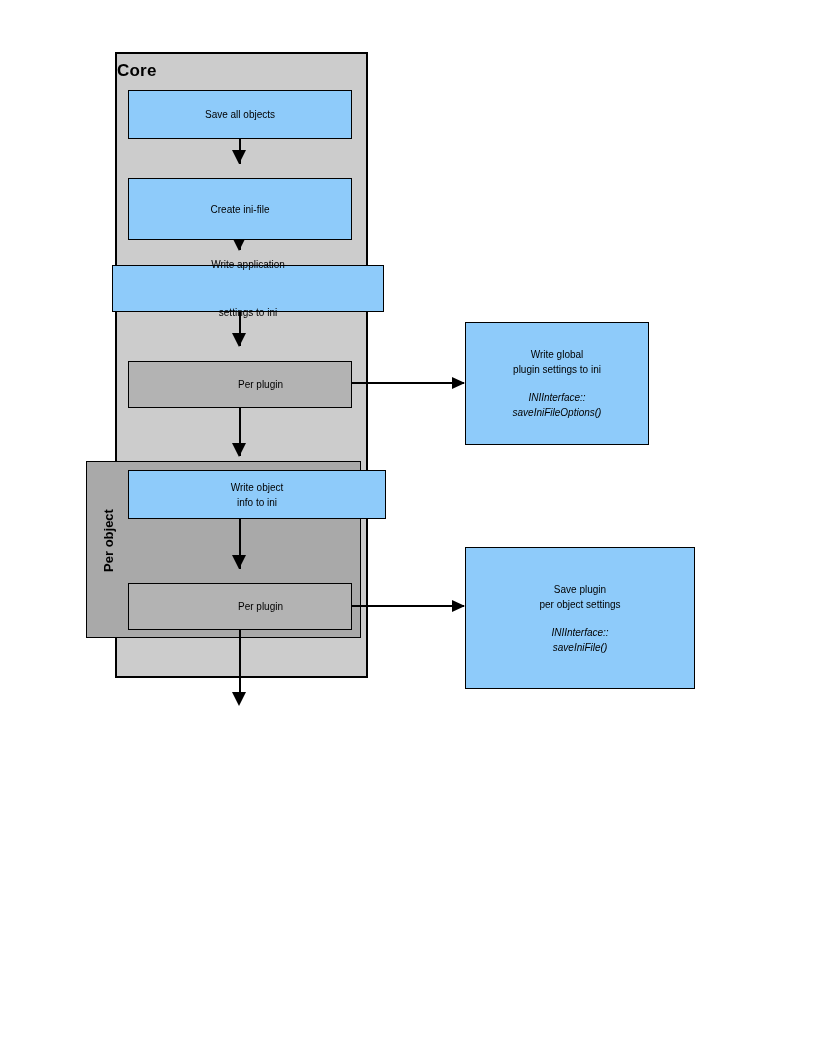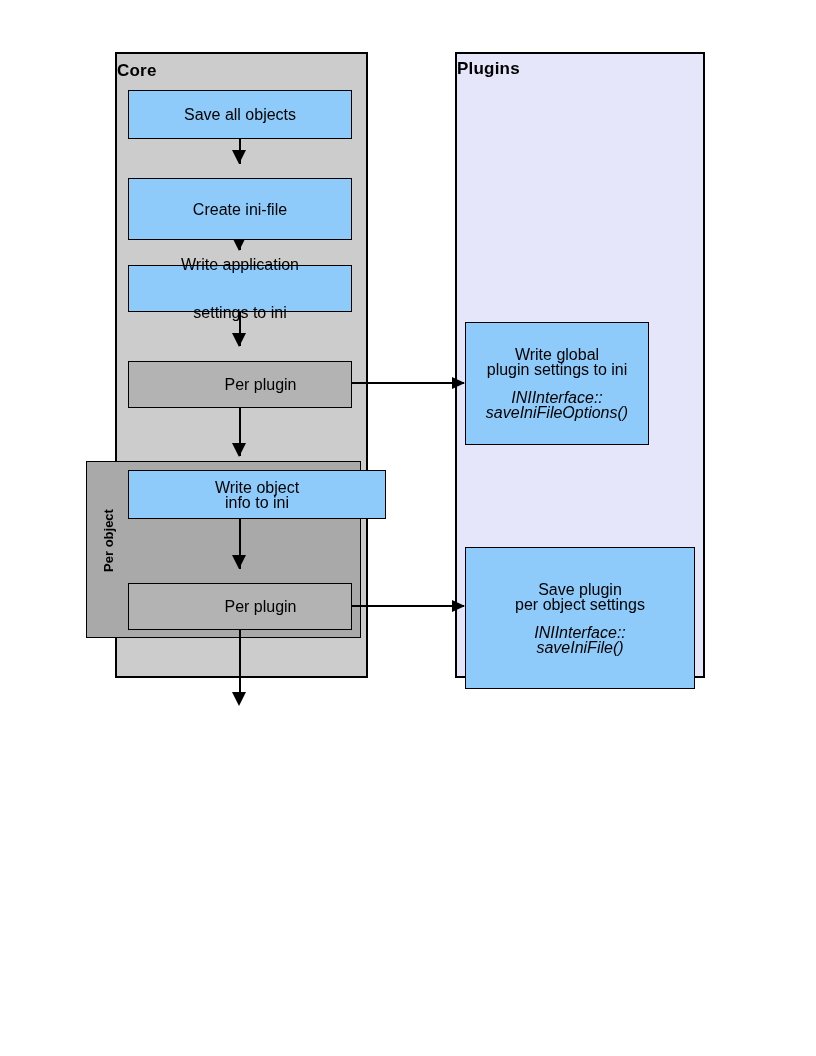--- a/index.html
+++ b/index.html
@@ -82,39 +82,39 @@
   
   .node {
     position: absolute;
     border: 1px solid #000000;
     box-sizing: border-box;
     display: flex;
     flex-direction: column;
     align-items: center;
     justify-content: center;
     text-align: center;
-    font-size: 16px;
+    font-size: 10px;
     line-height: 15px;
     color: #000000;
   }
   .node.blue  { background: #8ecbfa; }
   .node.gray  { background: #b3b3b3; padding-left: 41px; }
 
   .node .line { display: block; white-space: nowrap; }
   .node .code {
     display: block;
     font-style: italic;
     white-space: nowrap;
   }
   .node .gap { height: 13px; }
 
   
   #n-save-all      { left: 128px; top: 90px;  width: 224px; height: 49px; }
   #n-create-ini    { left: 128px; top: 178px; width: 224px; height: 62px; }
-  #n-write-app     { left: 128px; top: 265px; width: 224px; height: 47px; gap: 33px; }
+  #n-write-app     { left: 112px; top: 265px; width: 272px; height: 47px; gap: 33px; }
   #n-per-plugin-1  { left: 128px; top: 361px; width: 224px; height: 47px; }
   #n-write-object  { left: 128px; top: 470px; width: 258px; height: 49px; }
   #n-per-plugin-2  { left: 128px; top: 583px; width: 224px; height: 47px; }
 
   
   #n-global-ini    { left: 465px; top: 322px; width: 184px; height: 123px; }
   #n-per-object-ini{ left: 465px; top: 547px; width: 230px; height: 142px; }
 
   
   .vline {
@@ -164,23 +164,20 @@
 </style>
 </head>
 <body>
 
 <div id="canvas">
 
   <div class="panel" id="core-panel">
     <div class="panel-title" id="core-title">Core</div>
   </div>
 
-  <div class="panel" id="plugins-panel">
-    <div class="panel-title" id="plugins-title">Plugins</div>
-  </div>
 
   <div id="per-object-group">
     <div id="per-object-label">Per object</div>
   </div>
 
   <div class="vline" id="v1"></div>
   <div class="arrow-down" id="a1"></div>
 
   <div class="vline" id="v2"></div>
   <div class="arrow-down" id="a2"></div>

